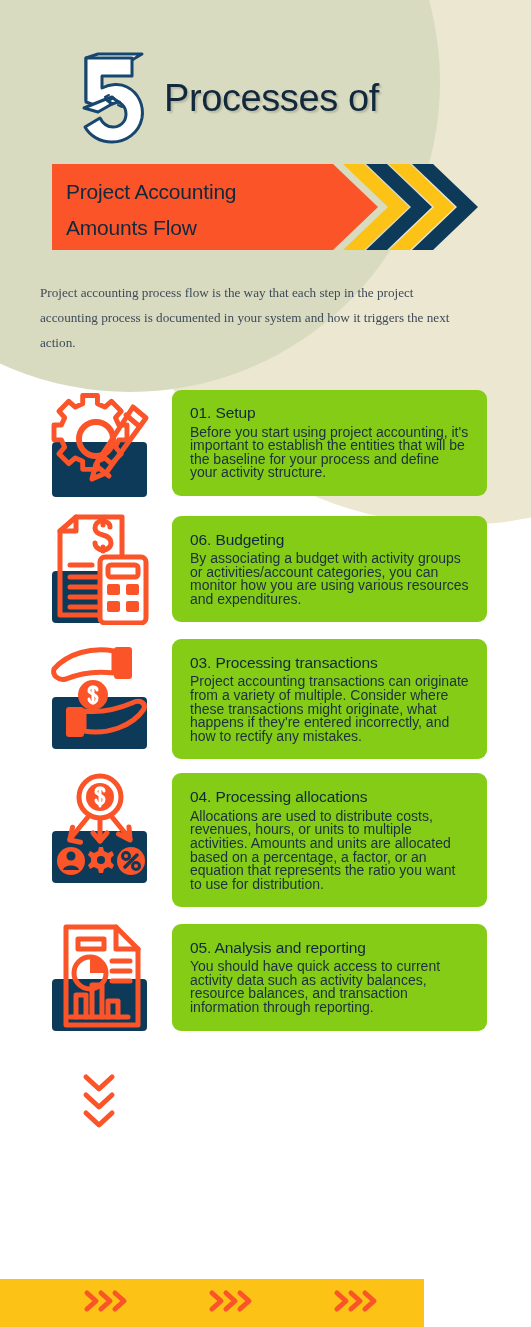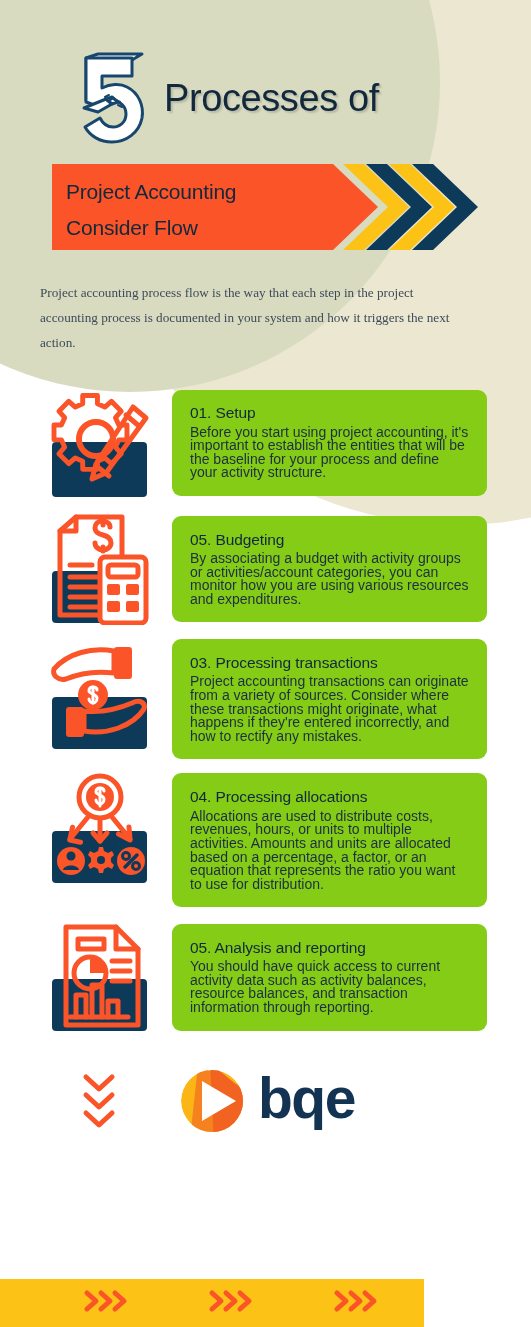--- a/index.html
+++ b/index.html
@@ -243,21 +243,21 @@
         <path d="M343 2 L388 45 L343 88 L364 88 L409 45 L364 2 Z" fill="#fcc216"></path>
 
         <path d="M366 2 L411 45 L366 88 L387 88 L432 45 L387 2 Z" fill="#0e3a5a"></path>
 
         <path d="M389 2 L434 45 L389 88 L410 88 L455 45 L410 2 Z" fill="#fcc216"></path>
 
         <path d="M412 2 L457 45 L412 88 L433 88 L478 45 L433 2 Z" fill="#0e3a5a"></path>
       </svg>
       <div class="banner-text">
         <div>Project Accounting</div>
-        <div>Consider Flow</div>
+        <div>Amounts Flow</div>
       </div>
     </div>
   </div>
 
   <p class="intro">Project accounting process flow is the way that each step in the project accounting process is documented in your system and how it triggers the next action.</p>
 
   <div class="steps">
 
     <div class="step s1">
       <div class="step-icon">
@@ -306,21 +306,21 @@
             <g fill="#fa5428">
               <rect x="59" y="71" width="13" height="11" rx="2"></rect>
               <rect x="78" y="71" width="13" height="11" rx="2"></rect>
               <rect x="59" y="88" width="13" height="11" rx="2"></rect>
               <rect x="78" y="88" width="13" height="11" rx="2"></rect>
             </g>
           </g>
         </svg>
       </div>
       <div class="step-card">
-        <div class="step-title">05. Budgeting</div>
+        <div class="step-title">06. Budgeting</div>
         <div class="step-desc">By associating a budget with activity groups or activities/account categories, you can monitor how you are using various resources and expenditures.</div>
       </div>
     </div>
 
     <div class="step s3">
       <div class="step-icon">
         <svg width="110" height="112" viewBox="0 0 110 112">
           <rect x="4" y="58" width="95" height="52" rx="4" fill="#0e3a5a"></rect>
 
           <g fill="none" stroke="#fa5428" stroke-width="5" stroke-linejoin="round" stroke-linecap="round">
@@ -335,21 +335,21 @@
           </g>
 
           <g fill="none" stroke="#fa5428" stroke-width="5" stroke-linejoin="round" stroke-linecap="round">
             <path d="M96 70 C84 88 58 96 36 92 L36 72 C54 74 70 70 84 64 C92 60 98 64 96 70 Z"></path>
           </g>
           <rect x="18" y="68" width="18" height="30" rx="3" fill="#fa5428"></rect>
         </svg>
       </div>
       <div class="step-card">
         <div class="step-title">03. Processing transactions</div>
-        <div class="step-desc">Project accounting transactions can originate from a variety of sources. Consider where these transactions might originate, what happens if they're entered incorrectly, and how to rectify any mistakes.</div>
+        <div class="step-desc">Project accounting transactions can originate from a variety of multiple. Consider where these transactions might originate, what happens if they're entered incorrectly, and how to rectify any mistakes.</div>
       </div>
     </div>
 
     <div class="step s4">
       <div class="step-icon">
         <svg width="110" height="112" viewBox="0 0 110 112">
           <rect x="4" y="58" width="95" height="52" rx="4" fill="#0e3a5a"></rect>
 
           <circle cx="52" cy="24" r="21" fill="none" stroke="#fa5428" stroke-width="5"></circle>
           <circle cx="52" cy="24" r="14" fill="#fa5428"></circle>
@@ -426,39 +426,20 @@
 
   <div class="logo-row">
     <div class="chev-down">
       <svg width="46" height="64" viewBox="0 0 46 64">
         <g fill="none" stroke="#fa5428" stroke-width="5" stroke-linecap="round" stroke-linejoin="round">
           <path d="M10 10 L23 22 L36 10"></path>
           <path d="M10 28 L23 40 L36 28"></path>
           <path d="M10 46 L23 58 L36 46"></path>
         </g>
       </svg>
-    </div>
-    <div class="logo-block">
-      <div class="logo-mark">
-        <svg width="64" height="64" viewBox="0 0 64 64">
-          <defs>
-            <clipPath id="circClip">
-                <circle cx="32" cy="32" r="31"></circle>
-              </clipPath>
-          </defs>
-          <g clip-path="url(#circClip)">
-            <circle cx="32" cy="32" r="31" fill="#fbb615"></circle>
-            <path d="M32 1 A31 31 0 0 1 32 63 A31 31 0 0 0 32 1 Z" fill="#f47920"></path>
-            <path d="M18 -4 L70 22 L70 70 L10 70 Z" fill="#f5821f"></path>
-            <path d="M30 -6 L74 30 L74 74 L34 74 Z" fill="#f26322"></path>
-            <path d="M22 12 L56 32 L22 52 Z" fill="#ffffff"></path>
-          </g>
-        </svg>
-      </div>
-      <div class="logo-word">bqe</div>
     </div>
   </div>
 
 </div>
 
 <div class="bottom-bar">
   <div class="bar-chevs">
     <span>
       <svg width="50" height="26" viewBox="0 0 50 26">
         <g fill="none" stroke="#fa5428" stroke-width="5" stroke-linecap="round" stroke-linejoin="round">

